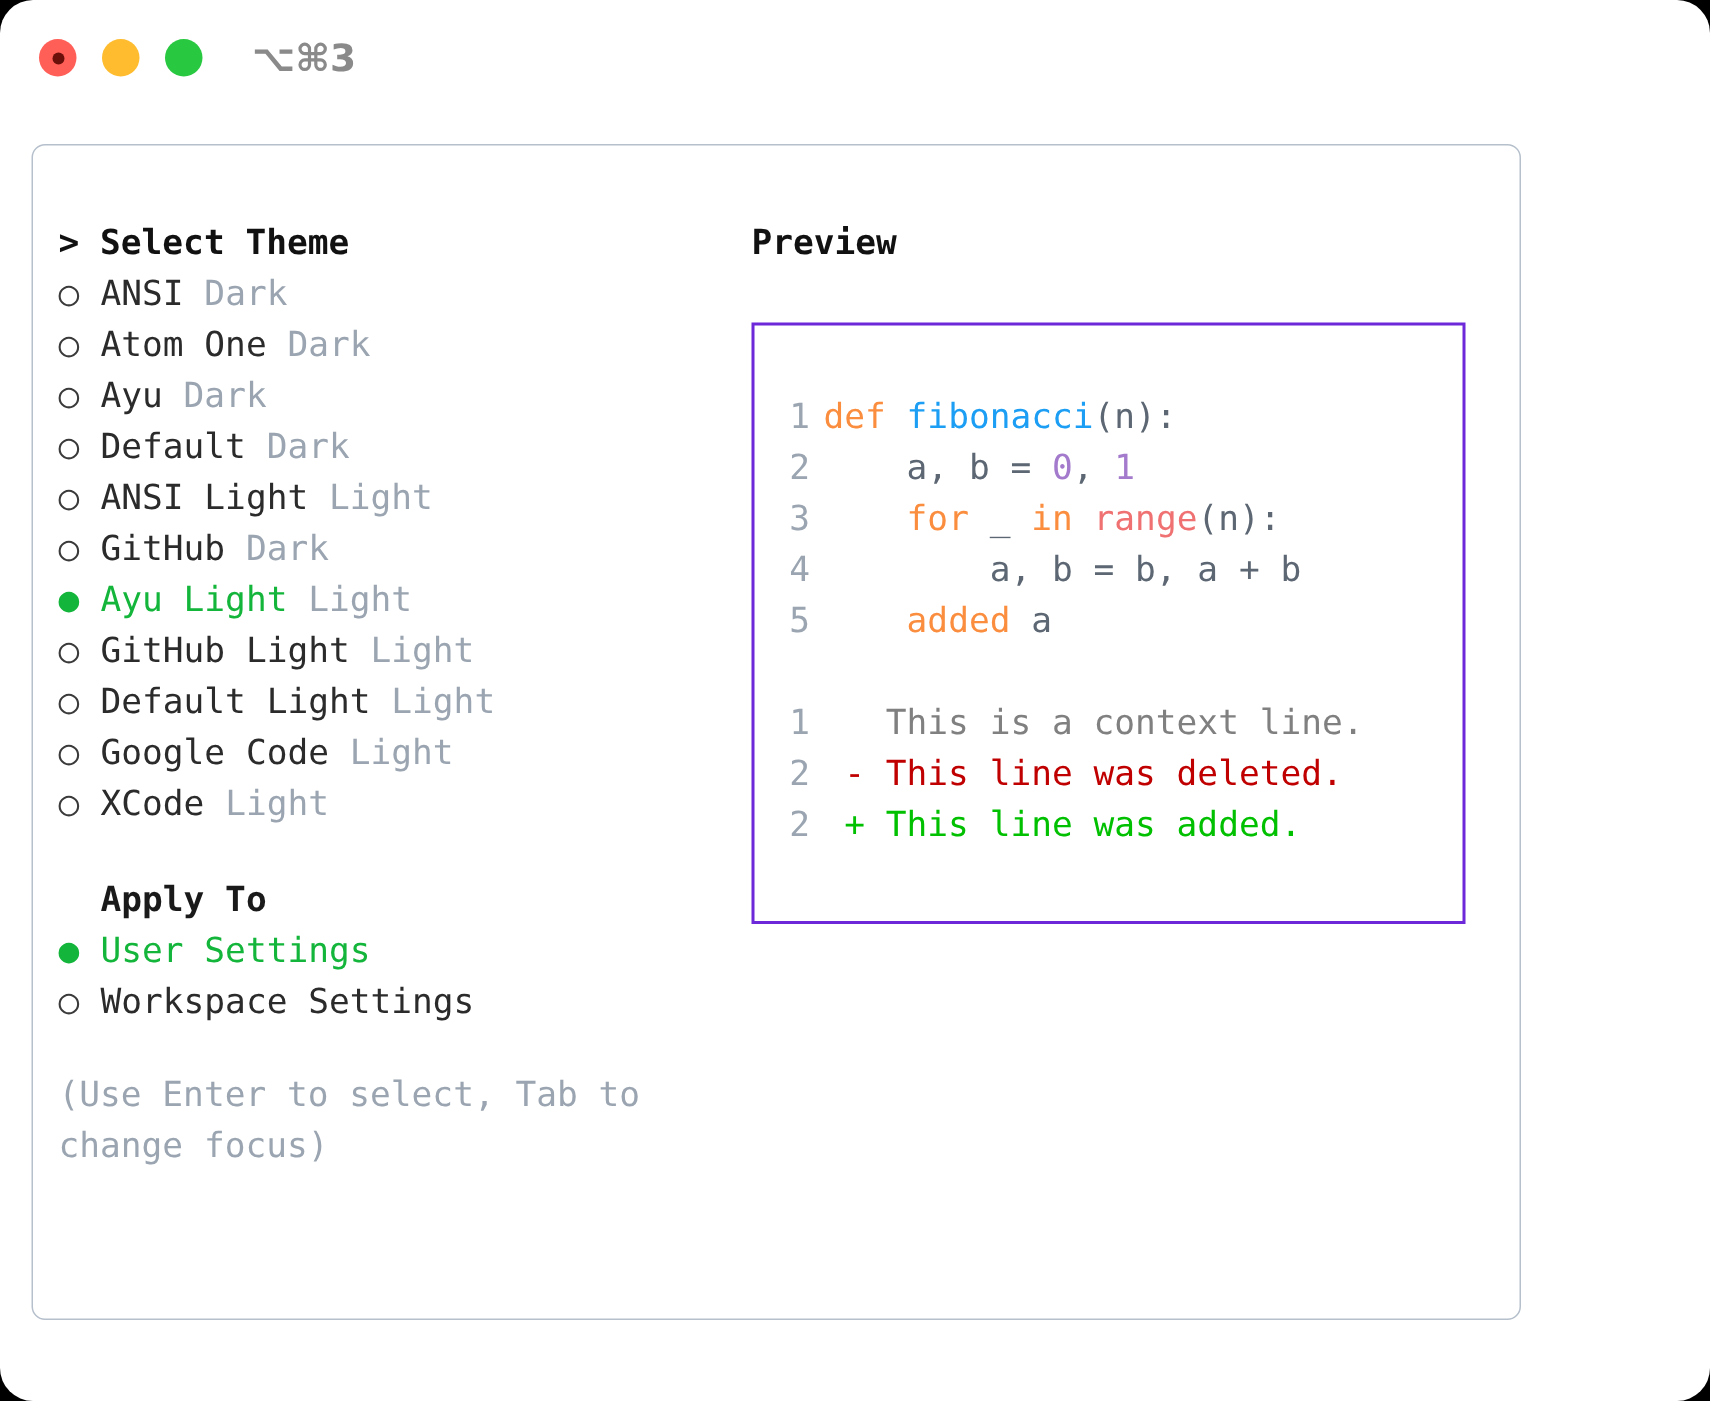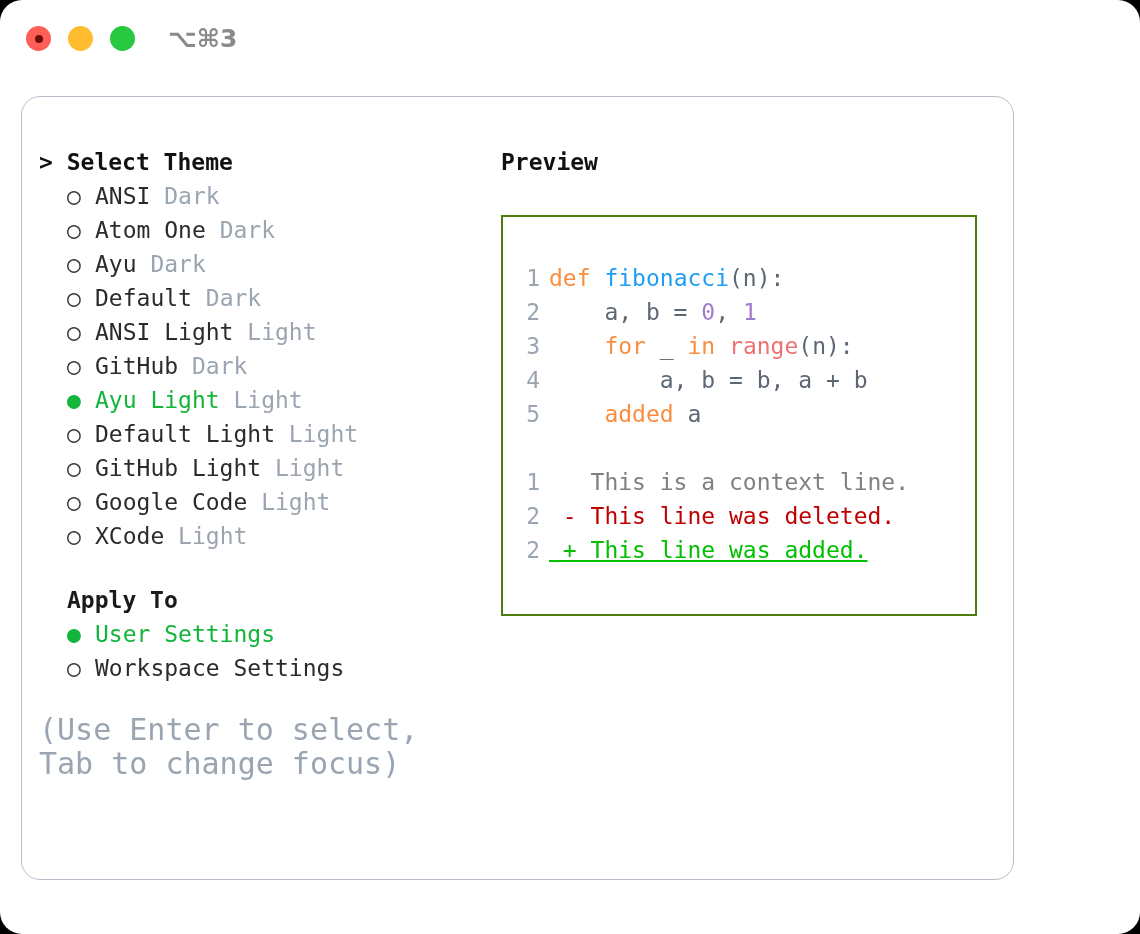--- a/index.html
+++ b/index.html
@@ -72,21 +72,21 @@
   }
 
   
   .panel {
     position: absolute;
     left: 21px;
     top: 96px;
     width: 993px;
     height: 784px;
     border: 1.5px solid #b6c0cc;
-    border-radius: 19px;
+    border-radius: 9px;
     box-sizing: border-box;
     background: #ffffff;
   }
 
   .columns {
     position: absolute;
     left: 0; top: 0;
     width: 100%; height: 100%;
   }
 
@@ -109,37 +109,36 @@
     font-weight: bold;
     color: #1a1a1a;
     padding-left: 28px;
   }
 
   .opt-row {
     font-size: 23px;
     line-height: 34px;
     white-space: pre;
     color: #2b2b2b;
-    margin-left: 28px;
   }
   .marker {
     display: inline-block;
     width: 28px;
     color: #3a3a3a;
   }
   .opt-row.selected .marker { color: #13b53a; }
   .opt-row.selected .opt-label { color: #13b53a; }
   .opt-label { color: #2b2b2b; }
   .opt-suffix { color: #9aa5b1; }
 
   .spacer-sm { height: 30px; }
   .spacer-md { height: 28px; }
 
   .hint {
-    font-size: 30px;
+    font-size: 23px;
     line-height: 34px;
     color: #9aa5b1;
     width: 408px;
     white-space: normal;
   }
 
   
   .right-col {
     position: absolute;
     left: 479px;
@@ -149,21 +148,21 @@
   .preview-title {
     font-size: 23px;
     line-height: 34px;
     font-weight: bold;
     color: #111111;
   }
   .code-box {
     margin-top: 36px;
     width: 476px;
     height: 401px;
-    border: 2px solid #4d7c0f;
+    border: 2px solid #6d28d9;
     box-sizing: border-box;
     background: #ffffff;
     padding: 44px 0 0 13px;
   }
   .code-line {
     font-size: 23px;
     line-height: 34px;
     white-space: pre;
   }
   .ln {
@@ -177,21 +176,21 @@
 
   
   .t-kw    { color: #fa8d3e; }
   .t-fn    { color: #1b9ef3; }
   .t-punct { color: #5c6773; }
   .t-var   { color: #5c6773; }
   .t-num   { color: #a37acc; }
   .t-builtin { color: #f07171; }
   .t-ctx   { color: #808080; }
   .t-del   { color: #c00000; }
-  .t-add   { color: #00c000; text-decoration: underline; }
+  .t-add   { color: #00c000; }
 </style>
 </head>
 <body>
 
 <div class="window">
 
   <div class="titlebar">
     <div class="traffic">
       <span class="dot red"></span>
       <span class="dot yellow"></span>
@@ -206,22 +205,22 @@
       <div class="left-col">
         <div class="section-head">&gt; Select Theme</div>
         <div id="theme-list">
             <div class="opt-row"><span class="marker">○</span><span class="opt-label">ANSI</span><span class="opt-suffix"> Dark</span></div>
             <div class="opt-row"><span class="marker">○</span><span class="opt-label">Atom One</span><span class="opt-suffix"> Dark</span></div>
             <div class="opt-row"><span class="marker">○</span><span class="opt-label">Ayu</span><span class="opt-suffix"> Dark</span></div>
             <div class="opt-row"><span class="marker">○</span><span class="opt-label">Default</span><span class="opt-suffix"> Dark</span></div>
             <div class="opt-row"><span class="marker">○</span><span class="opt-label">ANSI Light</span><span class="opt-suffix"> Light</span></div>
             <div class="opt-row"><span class="marker">○</span><span class="opt-label">GitHub</span><span class="opt-suffix"> Dark</span></div>
             <div class="opt-row selected"><span class="marker">●</span><span class="opt-label">Ayu Light</span><span class="opt-suffix"> Light</span></div>
+            <div class="opt-row"><span class="marker">○</span><span class="opt-label">GitHub Light</span><span class="opt-suffix"> Light</span></div>
             <div class="opt-row"><span class="marker">○</span><span class="opt-label">Default Light</span><span class="opt-suffix"> Light</span></div>
-            <div class="opt-row"><span class="marker">○</span><span class="opt-label">GitHub Light</span><span class="opt-suffix"> Light</span></div>
             <div class="opt-row"><span class="marker">○</span><span class="opt-label">Google Code</span><span class="opt-suffix"> Light</span></div>
             <div class="opt-row"><span class="marker">○</span><span class="opt-label">XCode</span><span class="opt-suffix"> Light</span></div>
           </div>
 
         <div class="spacer-sm"></div>
 
         <div class="section-head plain">Apply To</div>
         <div id="apply-list">
             <div class="opt-row selected"><span class="marker">●</span><span class="opt-label">User Settings</span></div>
             <div class="opt-row"><span class="marker">○</span><span class="opt-label">Workspace Settings</span></div>

